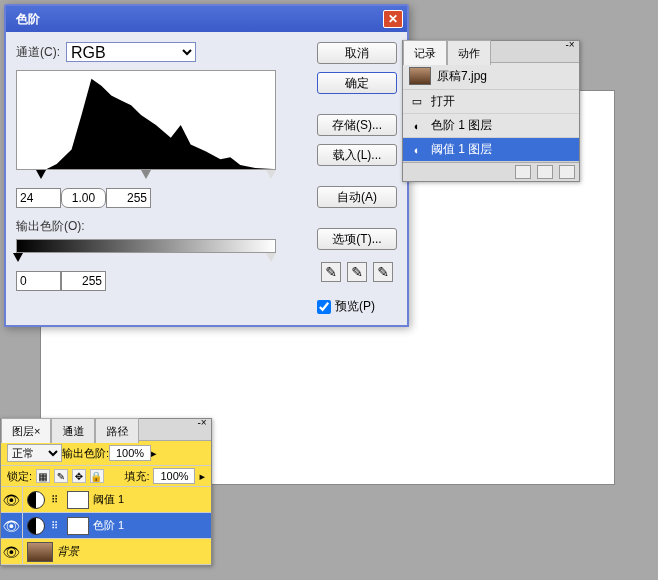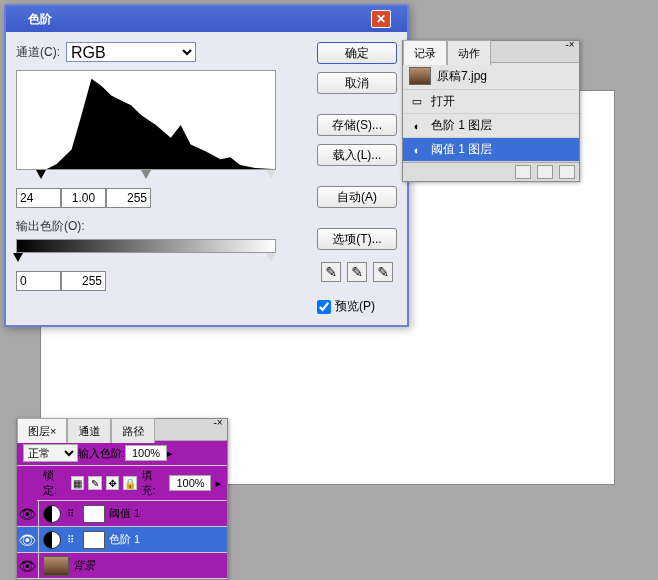--- a/index.html
+++ b/index.html
@@ -3,21 +3,21 @@
 <meta charset="utf-8">
 <style>
 * { box-sizing: border-box; margin: 0; padding: 0; }
 body { font-family: "Microsoft YaHei", SimSun, sans-serif; font-size: 12px; background: #a8a8a8; width: 658px; height: 580px; position: relative; overflow: hidden; }
 
 
 .canvas { position: absolute; left: 40px; top: 90px; width: 575px; height: 395px; background: #fff; border: 1px solid #888; }
 
 
 .dialog { position: absolute; left: 4px; top: 4px; width: 405px; background: #e8eaf3; border: 2px solid #6a7fd6; border-radius: 3px 3px 0 0; box-shadow: 2px 2px 8px rgba(0,0,0,0.3); }
-.titlebar { background: linear-gradient(#4f6fd8, #3a5bc8); height: 26px; display: flex; align-items: center; padding: 0 16px; }
+.titlebar { background: linear-gradient(#4f6fd8, #3a5bc8); height: 26px; display: flex; align-items: center; padding: 0 4px; }
 .titlebar-text { color: #fff; font-weight: bold; flex: 1; padding-left: 6px; }
 .close-x { width: 20px; height: 18px; background: #d84a2a; border: 1px solid #fff; border-radius: 2px; display: flex; align-items: center; justify-content: center; color: #fff; font-weight: bold; cursor: pointer; }
 .dialog-body { display: flex; padding: 10px; gap: 10px; }
 .left-col { flex: 1; }
 .right-col { width: 80px; display: flex; flex-direction: column; gap: 8px; align-items: stretch; }
 
 .row { display: flex; align-items: center; gap: 6px; margin-bottom: 8px; }
 .label { color: #333; }
 select { width: 130px; height: 20px; border: 1px solid #7a8bc8; background: #fff; font-size: 16px; }
 
@@ -51,25 +51,25 @@
 .hist-header { display: flex; align-items: center; gap: 6px; padding: 4px 6px; border-bottom: 1px solid #ccc; }
 .thumb { width: 22px; height: 18px; background: linear-gradient(#b89070, #5a3820); border: 1px solid #666; }
 .hist-list { }
 .hist-item { display: flex; align-items: center; gap: 6px; padding: 3px 6px; border-bottom: 1px solid #d0d0d0; cursor: pointer; }
 .hist-item.sel { background: #3a6fd8; color: #fff; }
 .hist-icon { width: 16px; height: 14px; display: flex; align-items: center; justify-content: center; font-size: 11px; }
 .panel-footer { display: flex; justify-content: flex-end; gap: 6px; padding: 2px 4px; border-top: 1px solid #aaa; background: #dcdcdc; }
 .ficon { width: 16px; height: 14px; border: 1px solid #999; background: #eee; cursor: pointer; }
 
 
-.layers-panel { position: absolute; left: 16px; top: 418px; width: 212px; background: #a21caf; border: 1px solid #888; box-shadow: 1px 1px 4px rgba(0,0,0,0.3); }
+.layers-panel { position: absolute; left: 0; top: 418px; width: 212px; background: #fde047; border: 1px solid #888; box-shadow: 1px 1px 4px rgba(0,0,0,0.3); }
 .lp-head { display: flex; align-items: center; padding: 3px 6px; border-bottom: 1px solid #ccc; font-size: 11px; }
 .lp-sel { width: 55px; height: 18px; background: #f4f4f4; border: 1px solid #aaa; font-size: 11px; }
 .lp-num { width: 42px; height: 16px; border: 1px solid #aaa; background: #fff; font-size: 11px; text-align: center; }
-.lock-row { display: flex; align-items: center; gap: 4px; padding: 2px 6px; border-bottom: 1px solid #ccc; font-size: 11px; margin-left: 20px; }
+.lock-row { display: flex; align-items: center; gap: 4px; padding: 2px 6px; border-bottom: 1px solid #ccc; font-size: 11px; }
 .lock-ic { width: 14px; height: 14px; border: 1px solid #bbb; background: #f4f4f4; cursor: pointer; display: flex; align-items: center; justify-content: center; font-size: 10px; }
 .layer { display: flex; align-items: center; height: 26px; border-bottom: 1px solid #ccc; }
 .layer.sel { background: #3a6fd8; color: #fff; }
 .eye { width: 22px; height: 26px; border-right: 1px solid #ccc; display: flex; align-items: center; justify-content: center; cursor: pointer; font-size: 14px; }
 .adj-ic { width: 18px; height: 18px; border-radius: 50%; background: linear-gradient(90deg, #000 50%, #fff 50%); border: 1px solid #333; margin: 0 4px; }
 .link-ic { width: 10px; font-size: 10px; margin: 0 2px; }
 .mask { width: 22px; height: 18px; background: #fff; border: 1px solid #555; margin: 0 4px; }
 .layer-thumb { width: 26px; height: 20px; background: linear-gradient(#b89070, #5a3820); border: 1px solid #555; margin: 0 4px; }
 .layer-name { flex: 1; font-size: 11px; }
 </style>
@@ -96,39 +96,39 @@
           <path d="M10,100 L30,100 L40,95 L55,80 L65,45 L75,8 L85,15 L95,25 L105,30 L115,35 L125,45 L140,55 L155,68 L165,55 L175,75 L190,82 L205,90 L215,88 L225,96 L240,99 L258,100 Z" fill="#000"></path>
         </svg>
       </div>
       <div class="sliders">
         <div class="tri black" style="left:20px"></div>
         <div class="tri gray" style="left:125px"></div>
         <div class="tri white" style="left:250px"></div>
       </div>
       <div class="inputs3">
         <input class="num" value="24" style="">
-        <input class="num" style="text-align: center;" value="1.00">
+        <input class="num" style="text-align: center; border-radius: 7px;" value="1.00">
         <input class="num" style="text-align: right;" value="255">
       </div>
       <div style="height:10px"></div>
       <div class="label">输出色阶(O):</div>
       <div class="gradient"></div>
       <div class="sliders">
         <div class="tri black" style="left:-3px"></div>
         <div class="tri white" style="left:250px"></div>
       </div>
       <div class="inputs3">
         <input class="num" value="0" style="">
         <span></span>
         <input class="num" style="text-align: right;" value="255">
       </div>
     </div>
     <div class="right-col">
+      <button class="btn">取消</button>
       <button class="btn primary">确定</button>
-      <button class="btn">取消</button>
       <div style="height:4px"></div>
       <button class="btn">存储(S)...</button>
       <button class="btn">载入(L)...</button>
       <div style="height:4px"></div>
       <button class="btn">自动(A)</button>
       <div style="height:4px"></div>
       <button class="btn">选项(T)...</button>
       <div class="eyedroppers">
         <div class="eyedrop">✎</div>
         <div class="eyedrop">✎</div>
@@ -175,21 +175,21 @@
 
 <div class="layers-panel">
   <div class="panel-tabs">
     <div class="panel-tab active"><span>图层</span> ×</div>
     <div class="panel-tab">通道</div>
     <div class="panel-tab">路径</div>
     <div class="panel-close">-×</div>
   </div>
   <div class="lp-head">
     <select class="lp-sel"><option>正常</option></select>
-    <span>输入色阶:</span>
+    <span>输出色阶:</span>
     <input class="lp-num" value="100%" style="">
     <span>▸</span>
   </div>
   <div class="lock-row">
     <span>锁定:</span>
     <div class="lock-ic">▦</div>
     <div class="lock-ic">✎</div>
     <div class="lock-ic">✥</div>
     <div class="lock-ic">🔒</div>
     <span style="margin-left:auto">填充:</span>

